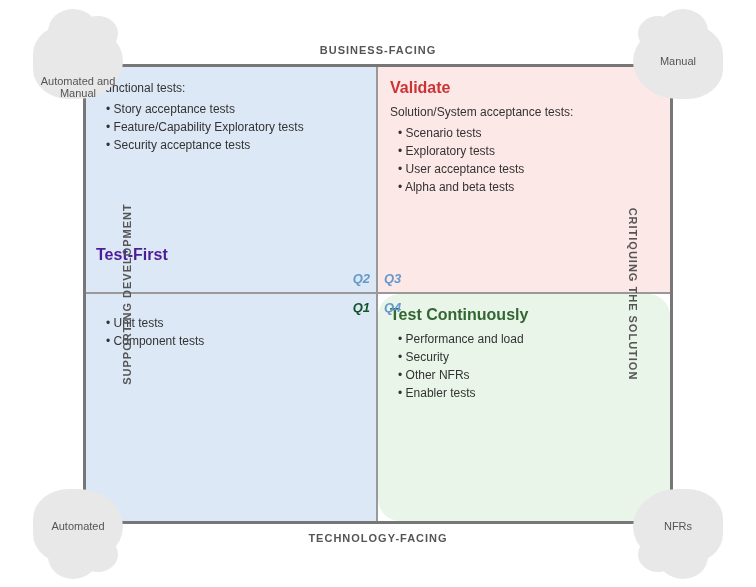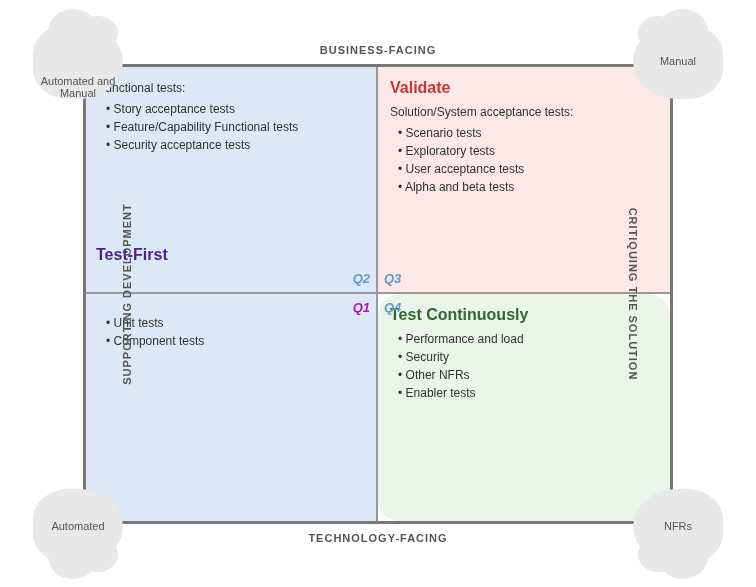--- a/index.html
+++ b/index.html
@@ -202,21 +202,21 @@
     .q-label {
       position: absolute;
       font-size: 13px;
       font-weight: bold;
       color: #777;
       font-style: italic;
     }
 
     .q2-label { bottom: 6px; right: 6px; color: #6699cc; }
     .q3-label { bottom: 6px; left: 6px; color: #6699cc; }
-    .q1-label { top: 6px; right: 6px; color: #a21caf; }
+    .q1-label { top: 6px; right: 6px; color: #14532d; }
     .q4-label { top: 6px; left: 6px; color: #6699cc; }
 
     
     .q-title {
       font-size: 16px;
       font-weight: bold;
       margin-bottom: 6px;
     }
 
     .title-validate { color: #cc3333; }
@@ -270,21 +270,21 @@
 
   <div class="main-frame">
 
     <div class="quadrant-grid">
 
       <div class="q2">
         <div class="content-section">
           <div class="section-title">Functional tests:</div>
           <ul>
             <li><span>Story acceptance tests</span></li>
-            <li><span>Feature/Capability Functional tests</span></li>
+            <li><span>Feature/Capability Exploratory tests</span></li>
             <li><span>Security acceptance tests</span></li>
           </ul>
         </div>
 
         <div style="position:absolute; bottom: 28px; left: 10px;">
           <span class="q-title title-testfirst">Test-First</span>
         </div>
         <div class="q-label q2-label">Q2</div>
       </div>
 

